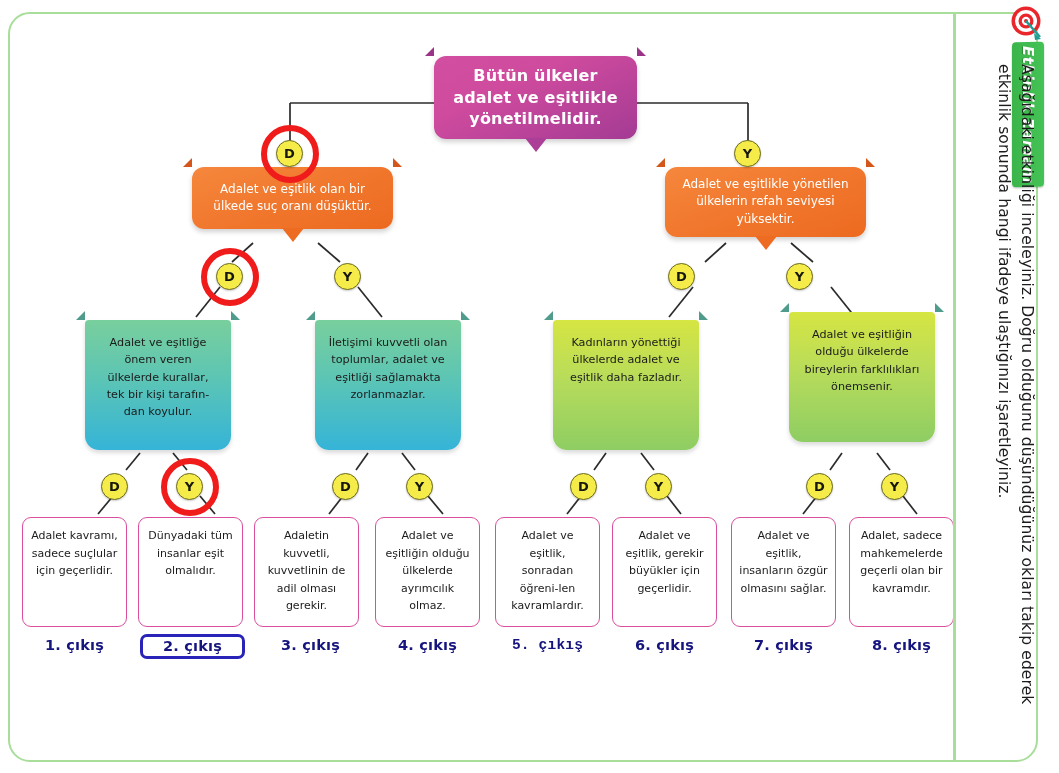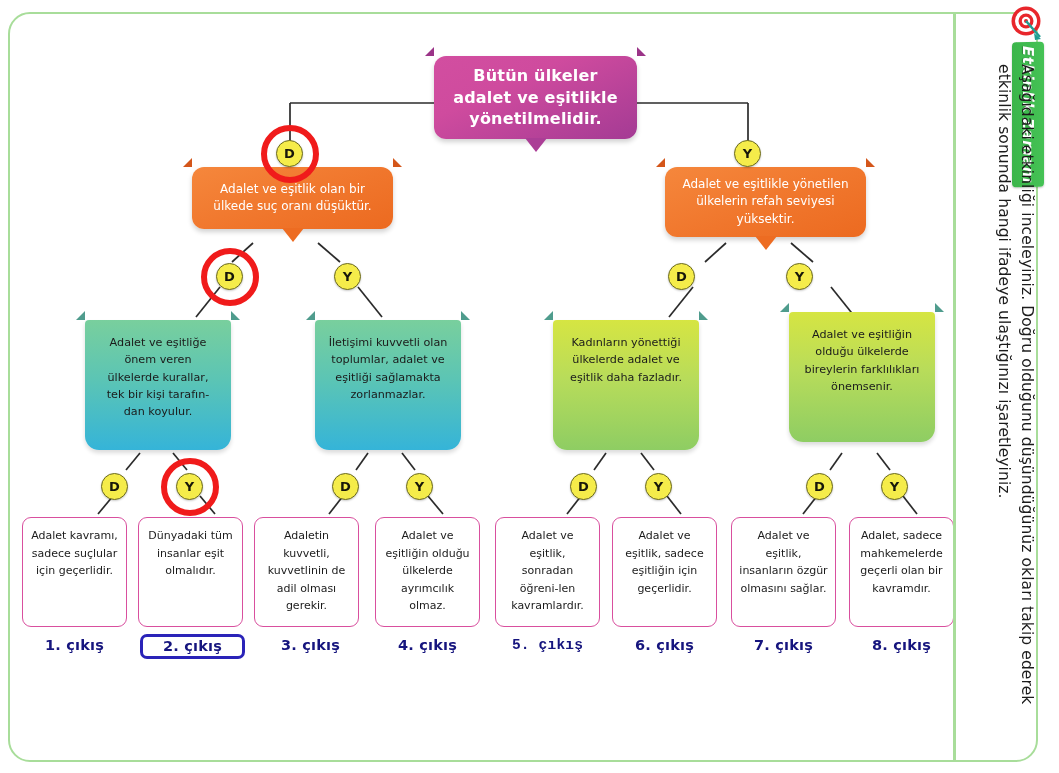--- a/index.html
+++ b/index.html
@@ -347,21 +347,21 @@
     <div class="card" style="left:254px;">
         <span>Adaletin kuvvetli, kuvvetlinin de adil olması gerekir.</span>
       </div>
     <div class="card" style="left:375px;">
         <span>Adalet ve eşitliğin olduğu ülkelerde ayrımcılık olmaz.</span>
       </div>
     <div class="card" style="left:495px;">
         <span>Adalet ve eşitlik, sonradan öğreni-len kavramlardır.</span>
       </div>
     <div class="card" style="left:612px;">
-        <span>Adalet ve eşitlik, sadece eşitliğin için geçerlidir.</span>
+        <span>Adalet ve eşitlik, gerekir büyükler için geçerlidir.</span>
       </div>
     <div class="card" style="left:731px;">
         <span>Adalet ve eşitlik, insanların özgür olmasını sağlar.</span>
       </div>
     <div class="card" style="left:849px;">
         <span>Adalet, sadece mahkemelerde geçerli olan bir kavramdır.</span>
       </div>
 
     <div class="card-label" style="left:22px;">1. çıkış</div>
     <div class="card-label sel" style="left:140px;">2. çıkış</div>

